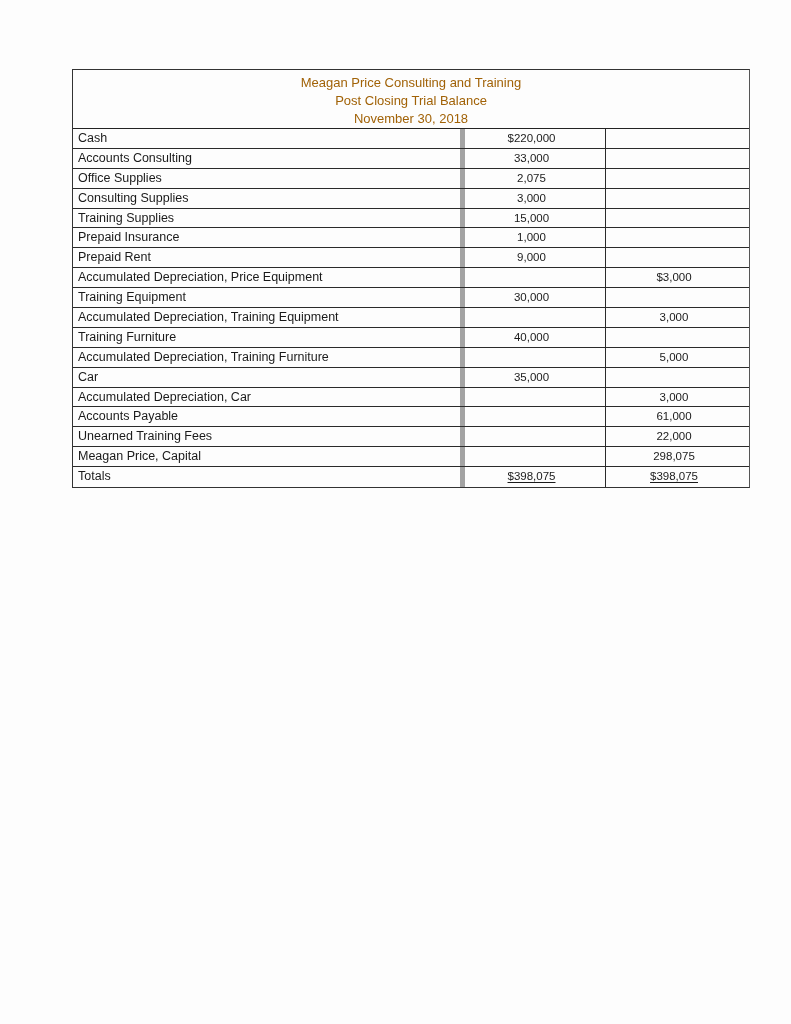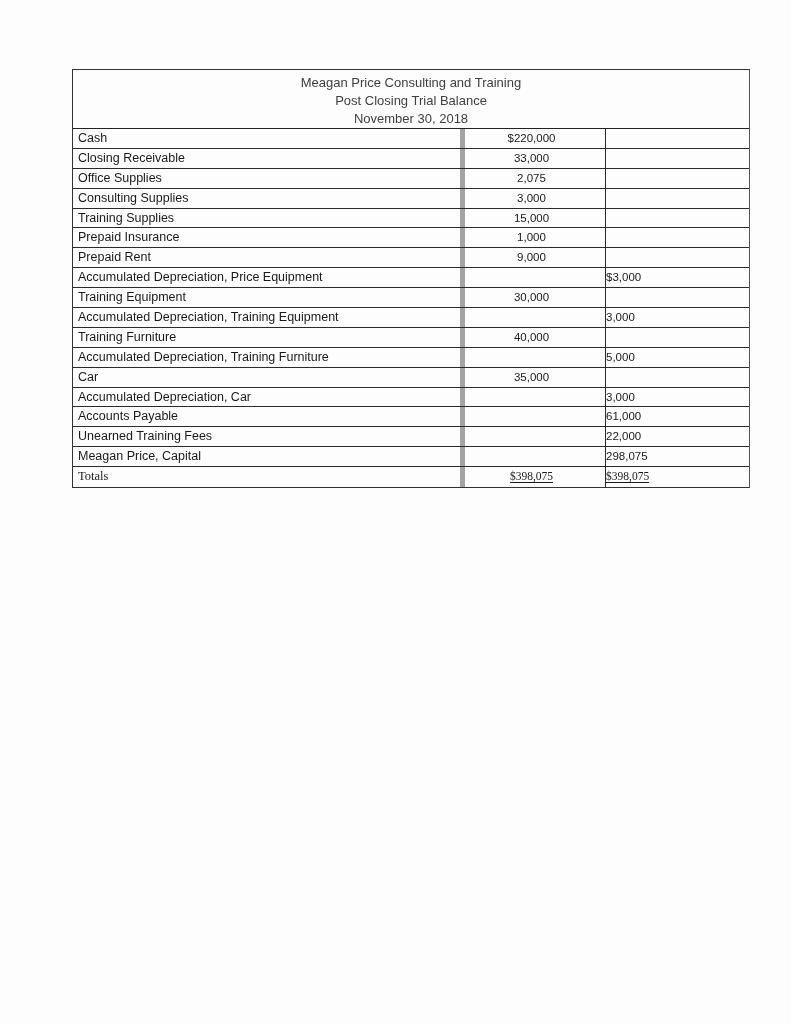--- a/index.html
+++ b/index.html
@@ -33,31 +33,30 @@
     .tb-header {
       height: 59px;
       text-align: center;
       padding-top: 4px;
       box-sizing: border-box;
       border-bottom: 1px solid #222;
     }
     .tb-header div {
       font-size: 13px;
       line-height: 18px;
-      color: #404040;
+      color: #a16207;
     }
     .tb-row {
       display: flex;
       height: 19.9px;
       border-bottom: 1px solid #2a2a2a;
       box-sizing: border-box;
     }
     .tb-row:last-child {
       border-bottom: none;
-      font-family: Liberation Serif, serif;
     }
     .cell-account {
       width: 392px;
       border-right: 5px solid #a3a3a3;
       padding-left: 5px;
       font-size: 12.5px;
       line-height: 19px;
       white-space: nowrap;
       box-sizing: border-box;
     }
@@ -65,21 +64,21 @@
       width: 141px;
       border-right: 1px solid #2a2a2a;
       text-align: center;
       padding-right: 7px;
       font-size: 11.5px;
       line-height: 19px;
       box-sizing: border-box;
     }
     .cell-credit {
       flex: 1;
-      text-align: left;
+      text-align: center;
       padding-right: 7px;
       font-size: 11.5px;
       line-height: 19px;
       box-sizing: border-box;
     }
     .total-val {
       text-decoration: underline;
       text-underline-offset: 2px;
     }
   </style>
@@ -93,21 +92,21 @@
       <div>Post Closing Trial Balance</div>
       <div>November 30, 2018</div>
     </div>
 
     <div class="tb-row">
       <div class="cell-account">Cash</div>
       <div class="cell-debit">$220,000</div>
       <div class="cell-credit"></div>
     </div>
     <div class="tb-row">
-      <div class="cell-account">Closing Receivable</div>
+      <div class="cell-account">Accounts Consulting</div>
       <div class="cell-debit">33,000</div>
       <div class="cell-credit"></div>
     </div>
     <div class="tb-row">
       <div class="cell-account">Office Supplies</div>
       <div class="cell-debit">2,075</div>
       <div class="cell-credit"></div>
     </div>
     <div class="tb-row">
       <div class="cell-account">Consulting Supplies</div>

